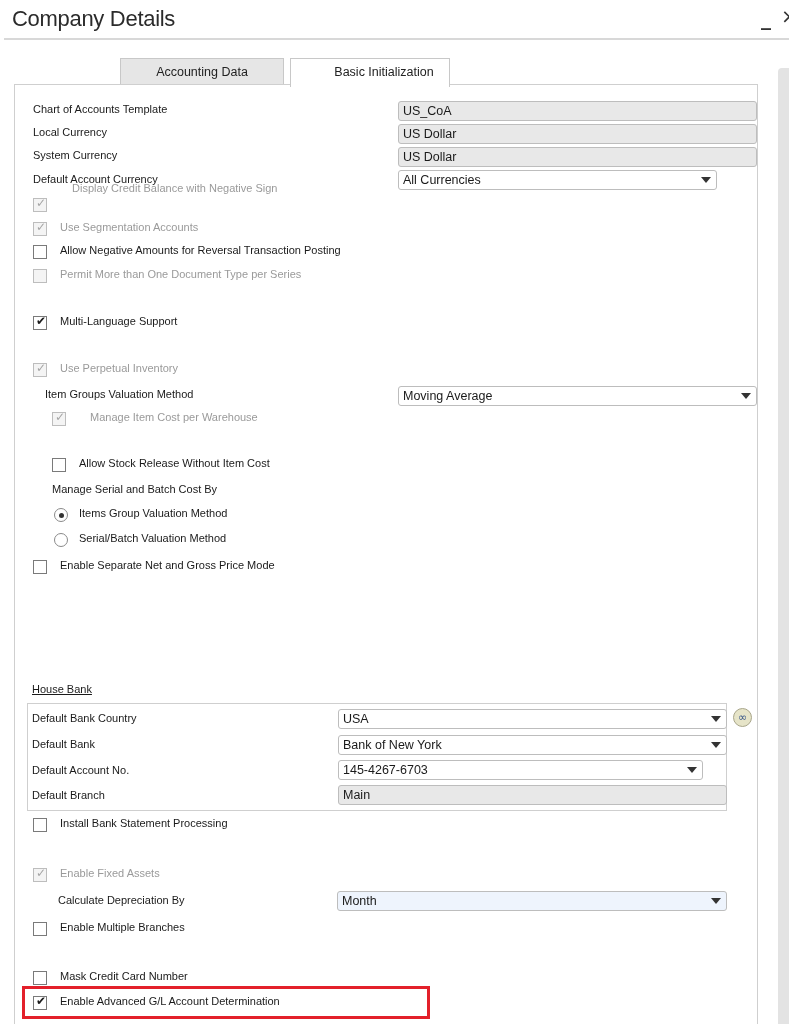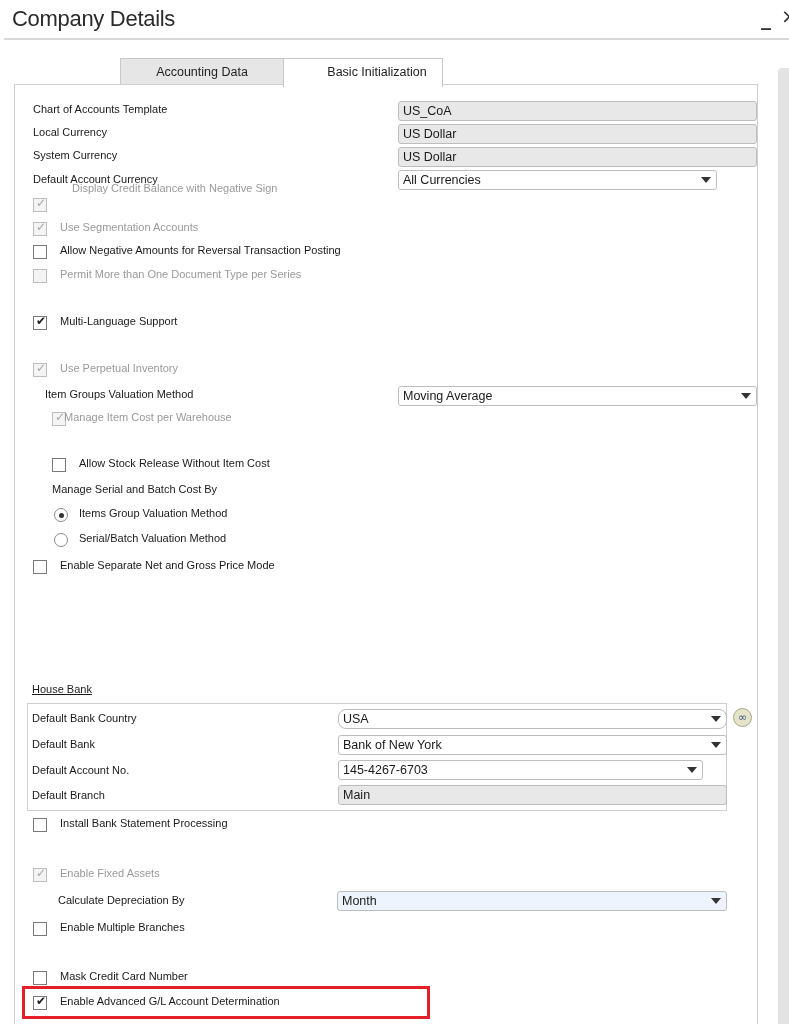--- a/index.html
+++ b/index.html
@@ -46,21 +46,21 @@
 </head>
 <body>
 
 <div class="title">Company Details</div>
 <div class="win-min">_</div>
 <div class="win-close">×</div>
 <div class="title-rule"></div>
 
 <div class="tab" style="left:29px; width:92px;margin-top:40px;">General</div>
 <div class="tab" style="left:120px; width:164px;">Accounting Data</div>
-<div class="tab active" style="left:283px; width:160px;padding-left:28px;">Basic Initialization</div>
+<div class="tab active" style="left:290px; width:160px;padding-left:28px;">Basic Initialization</div>
 
 <div class="panel"></div>
 <div class="scroll-track"></div>
 
 <div class="lbl" style="left:33px; top:103px;">Chart of Accounts Template</div>
 <div class="field ro" style="left:398px; top:101px; width:359px;">US_CoA</div>
 
 <div class="lbl" style="left:33px; top:126px;">Local Currency</div>
 <div class="field ro" style="left:398px; top:124px; width:359px;">US Dollar</div>
 
@@ -101,21 +101,21 @@
 
 <div class="lbl" style="left:45px; top:388px;">Item Groups Valuation Method</div>
 <div class="field" style="left:398px; top:386px; width:359px;">
   <span>Moving Average</span>
   <span class="arrow"></span>
 </div>
 
 <div class="cb dis" style="left:52px; top:412px;">
     <span class="mark">✓</span>
   </div>
-<div class="lbl dis" style="left:64px; top:411px;">Manage Item Cost per Warehouse</div>
+<div class="lbl dis" style="left:90px; top:411px;">Manage Item Cost per Warehouse</div>
 
 <div class="cb" style="left:52px; top:458px;"></div>
 <div class="lbl" style="left:79px; top:457px;">Allow Stock Release Without Item Cost</div>
 
 <div class="lbl" style="left:52px; top:483px;">Manage Serial and Batch Cost By</div>
 
 <div class="rb" style="left:54px; top:508px;">
     <span class="dot"></span>
   </div>
 <div class="lbl" style="left:79px; top:507px;">Items Group Valuation Method</div>
@@ -123,21 +123,21 @@
 <div class="rb" style="left:54px; top:533px;"></div>
 <div class="lbl" style="left:79px; top:532px;">Serial/Batch Valuation Method</div>
 
 <div class="cb" style="left:33px; top:560px;"></div>
 <div class="lbl" style="left:60px; top:559px;">Enable Separate Net and Gross Price Mode</div>
 
 <div class="lbl link" style="left:32px; top:683px;">House Bank</div>
 <div class="bank-box"></div>
 
 <div class="lbl" style="left:32px; top:712px;">Default Bank Country</div>
-<div class="field" style="left:338px; top:709px; width:389px;border-radius:8px;">
+<div class="field" style="left:338px; top:709px; width:389px;">
   <span>USA</span>
   <span class="arrow"></span>
 </div>
 <div class="link-btn">∞</div>
 
 <div class="lbl" style="left:32px; top:738px;">Default Bank</div>
 <div class="field" style="left:338px; top:735px; width:389px;">
   <span>Bank of New York</span>
   <span class="arrow"></span>
 </div>

